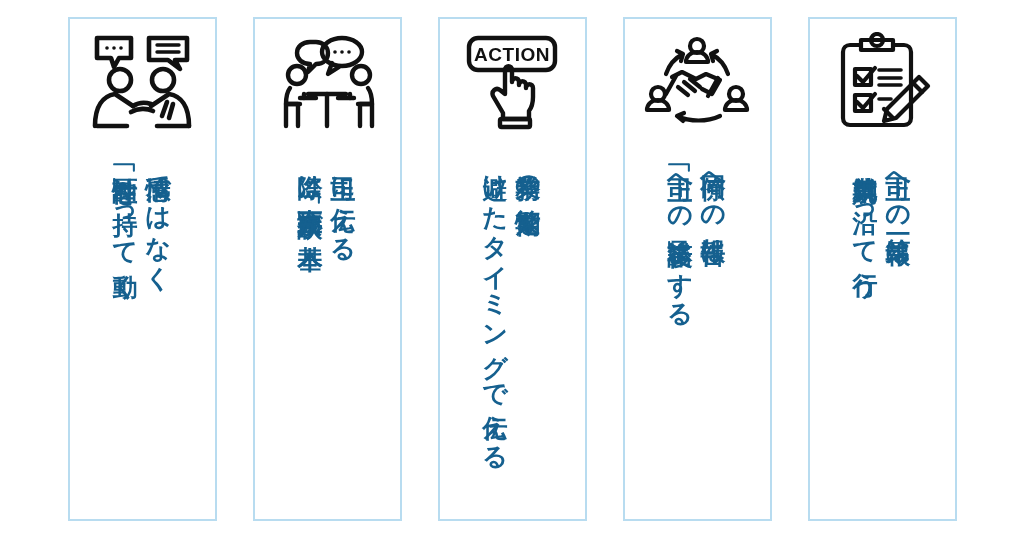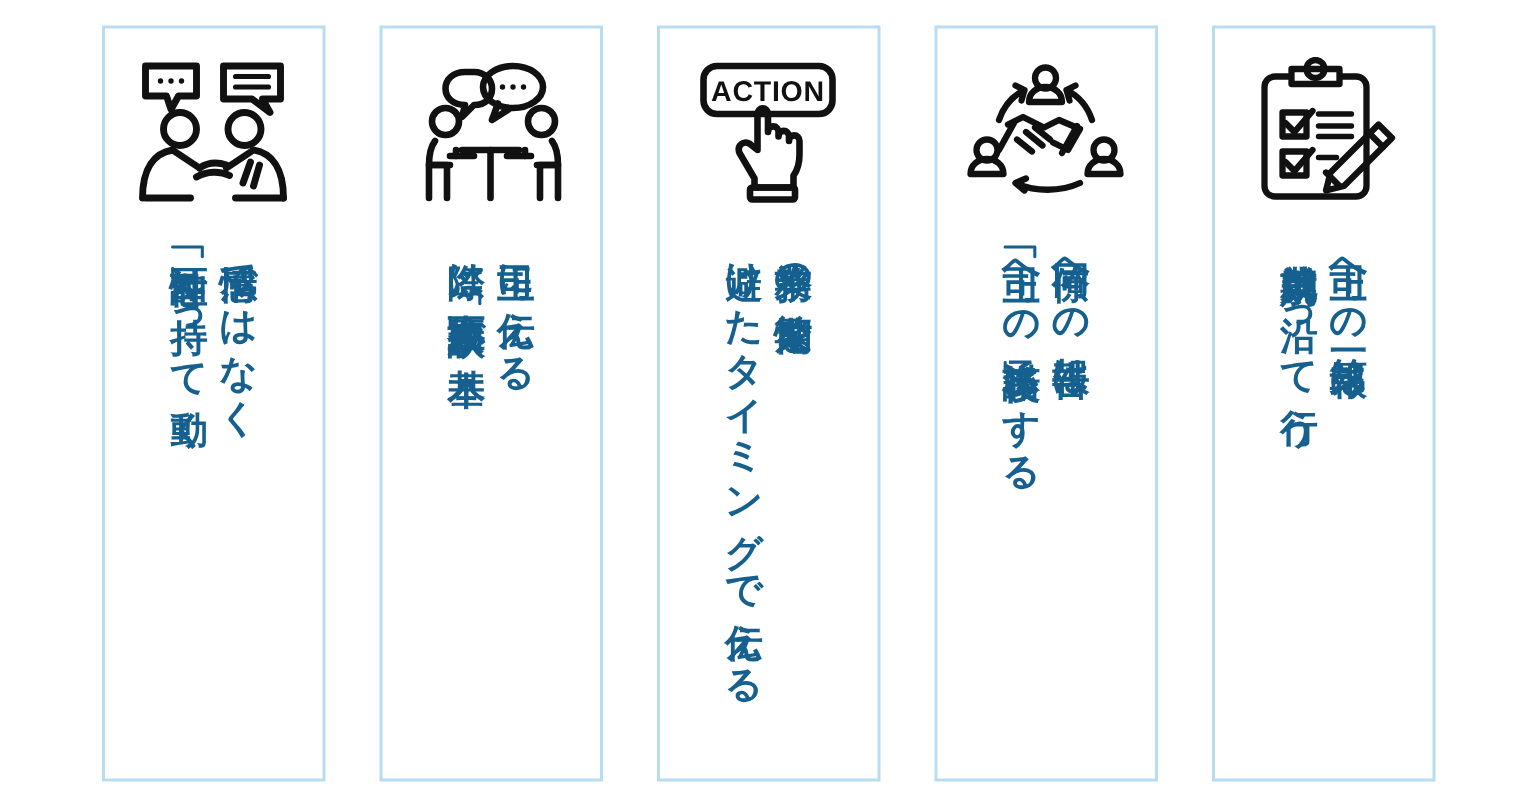--- a/index.html
+++ b/index.html
@@ -35,21 +35,21 @@
     background: #ffffff;
     display: flex;
     flex-direction: column;
     align-items: center;
   }
   .card-icon {
     margin-top: 13px;
     width: 110px;
     height: 106px;
     display: flex;
-    align-items: flex-end;
+    align-items: flex-start;
     justify-content: center;
   }
   .card-icon svg {
     display: block;
   }
   .card-text {
     margin-top: 18px;
     width: 120px;
     flex: 1;
     display: flex;

